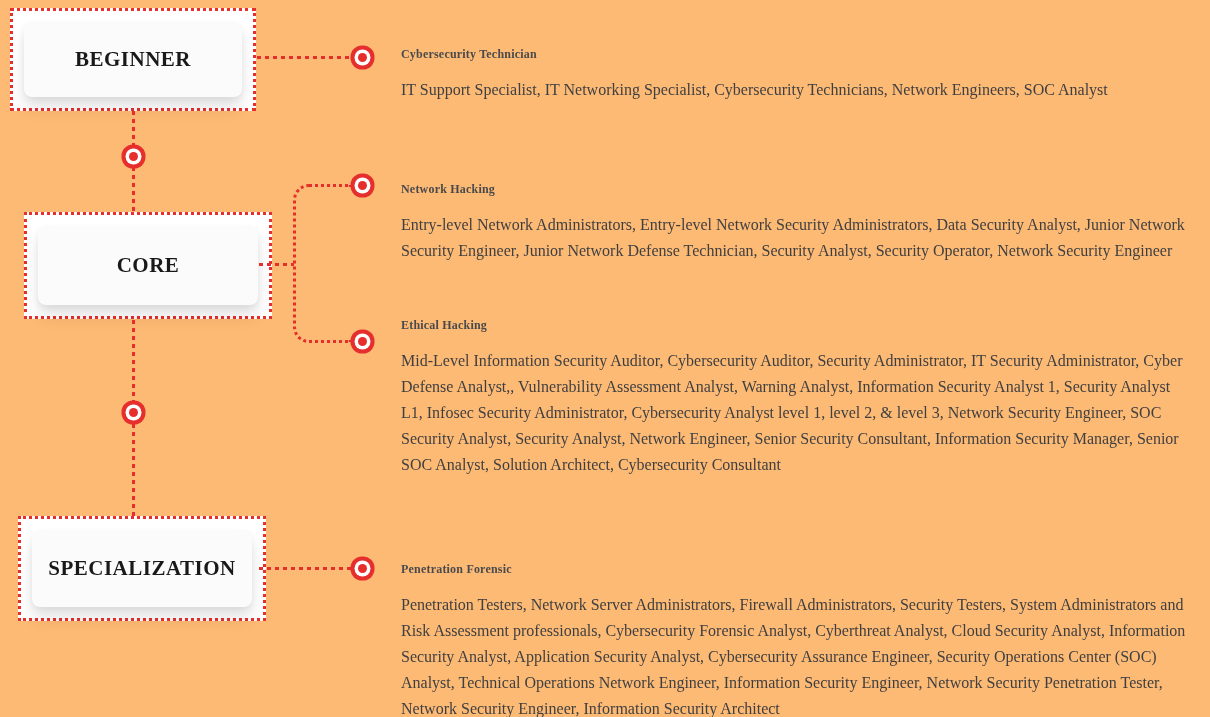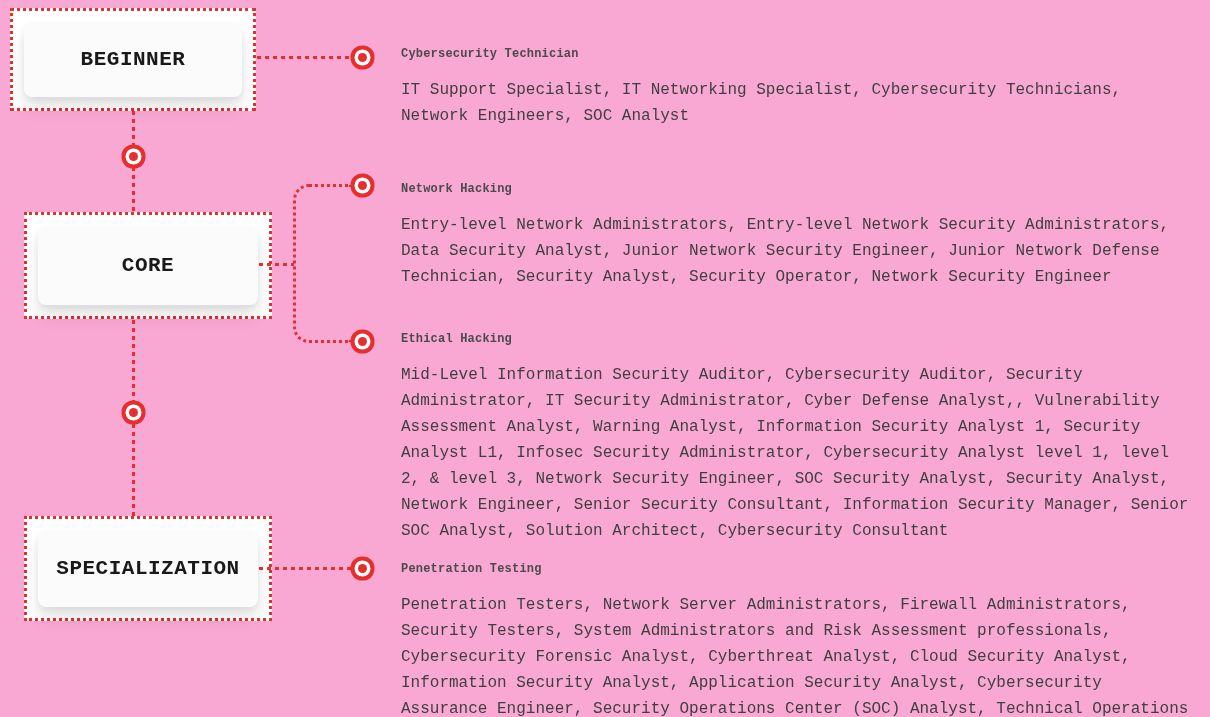--- a/index.html
+++ b/index.html
@@ -1,19 +1,19 @@
 <!DOCTYPE html>
 <html style="--red: #E62E2D; --card_bg: #FBFBFB; --heading_text: #4A4A4C; --body_text: #3F3F41; --label_text: #191919;"><head>
 <meta charset="utf-8">
 <style>
   :root{ --red:#E62E2D; --card_bg:#FBFBFB; --heading_text:#4A4A4C; --body_text:#3F3F41; --label_text:#191919; }
   html,body{margin:0;padding:0;background:#ffffff;}
   .stage{
-    position:relative;width:1210px;height:717px;background:#f9a8d4;
-    font-family:Liberation Mono, monospace;overflow:hidden;
+    position:relative;width:1210px;height:717px;background:#fdba74;
+    font-family:Liberation Serif, serif;overflow:hidden;
   }
   
   .level-box{position:absolute;border:3px dotted var(--red);background:#ffffff;box-sizing:border-box;}
   .level-card{
     position:absolute;left:11px;right:11px;top:11px;bottom:11px;
     background:var(--card_bg);border-radius:8px;
     box-shadow:0 12px 16px rgba(0,0,0,.10),0 3px 6px rgba(0,0,0,.06);
     display:flex;align-items:center;justify-content:center;
   }
   .level-label{font-size:21px;font-weight:700;letter-spacing:.5px;color:var(--label_text);white-space:nowrap;}
@@ -47,21 +47,21 @@
       <span class="level-label">BEGINNER</span>
     </div>
   </div>
 
   <div class="level-box" style="left:24px;top:212px;width:248px;height:107px;">
     <div class="level-card">
       <span class="level-label">CORE</span>
     </div>
   </div>
 
-  <div class="level-box" style="left:24px;top:516px;width:248px;height:105px;">
+  <div class="level-box" style="left:18px;top:516px;width:248px;height:105px;">
     <div class="level-card">
       <span class="level-label">SPECIALIZATION</span>
     </div>
   </div>
 
   <div class="dotline-v" style="left:132px;top:111px;height:103px;"></div>
   <div class="dotline-v" style="left:132px;top:320px;height:196px;"></div>
   <div class="node-dot" style="left:129px;top:152px;"></div>
   <div class="node-dot" style="left:129px;top:408px;"></div>
 
@@ -79,23 +79,23 @@
   <div class="track" style="top:44px;">
     <h2>Cybersecurity Technician</h2>
     <p>IT Support Specialist, IT Networking Specialist, Cybersecurity Technicians, Network Engineers, SOC Analyst</p>
   </div>
 
   <div class="track" style="top:179px;">
     <h2>Network Hacking</h2>
     <p>Entry-level Network Administrators, Entry-level Network Security Administrators, Data Security Analyst, Junior Network Security Engineer, Junior Network Defense Technician, Security Analyst, Security Operator, Network Security Engineer</p>
   </div>
 
-  <div class="track" style="top:329px;">
+  <div class="track" style="top:315px;">
     <h2>Ethical Hacking</h2>
     <p>Mid-Level Information Security Auditor, Cybersecurity Auditor, Security Administrator, IT Security Administrator, Cyber Defense Analyst,, Vulnerability Assessment Analyst, Warning Analyst, Information Security Analyst 1, Security Analyst L1, Infosec Security Administrator, Cybersecurity Analyst level 1, level 2, &amp; level 3, Network Security Engineer, SOC Security Analyst, Security Analyst, Network Engineer, Senior Security Consultant, Information Security Manager, Senior SOC Analyst, Solution Architect, Cybersecurity Consultant</p>
   </div>
 
   <div class="track" style="top:559px;">
-    <h2>Penetration Testing</h2>
+    <h2>Penetration Forensic</h2>
     <p>Penetration Testers, Network Server Administrators, Firewall Administrators, Security Testers, System Administrators and Risk Assessment professionals, Cybersecurity Forensic Analyst, Cyberthreat Analyst, Cloud Security Analyst, Information Security Analyst, Application Security Analyst, Cybersecurity Assurance Engineer, Security Operations Center (SOC) Analyst, Technical Operations Network Engineer, Information Security Engineer, Network Security Penetration Tester, Network Security Engineer, Information Security Architect</p>
   </div>
 
 </div>
 
 </body></html>

